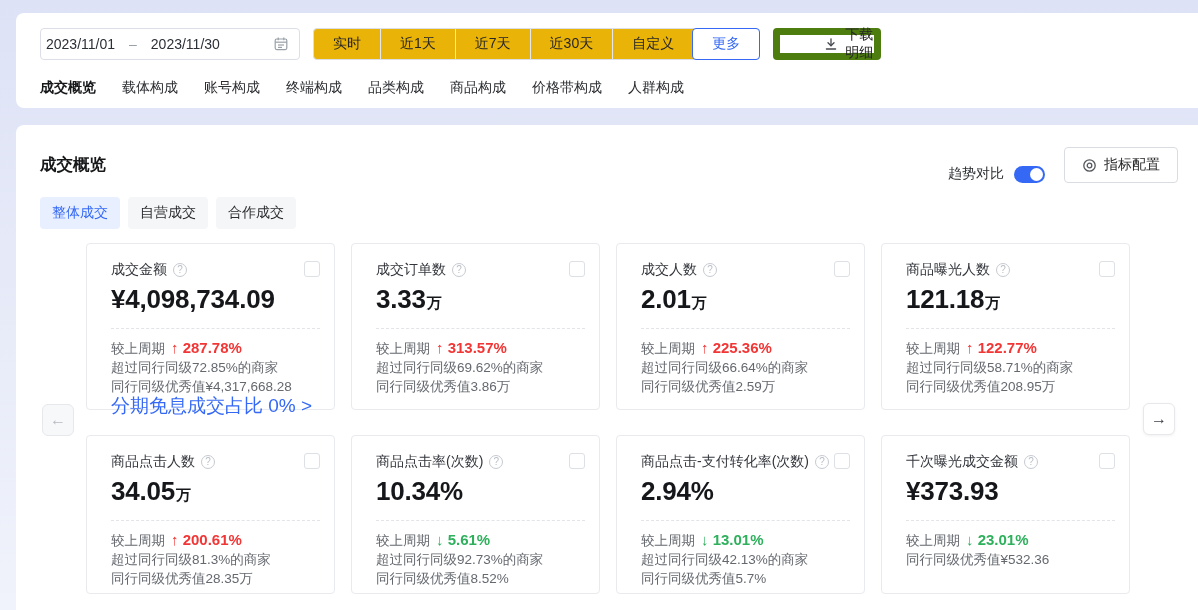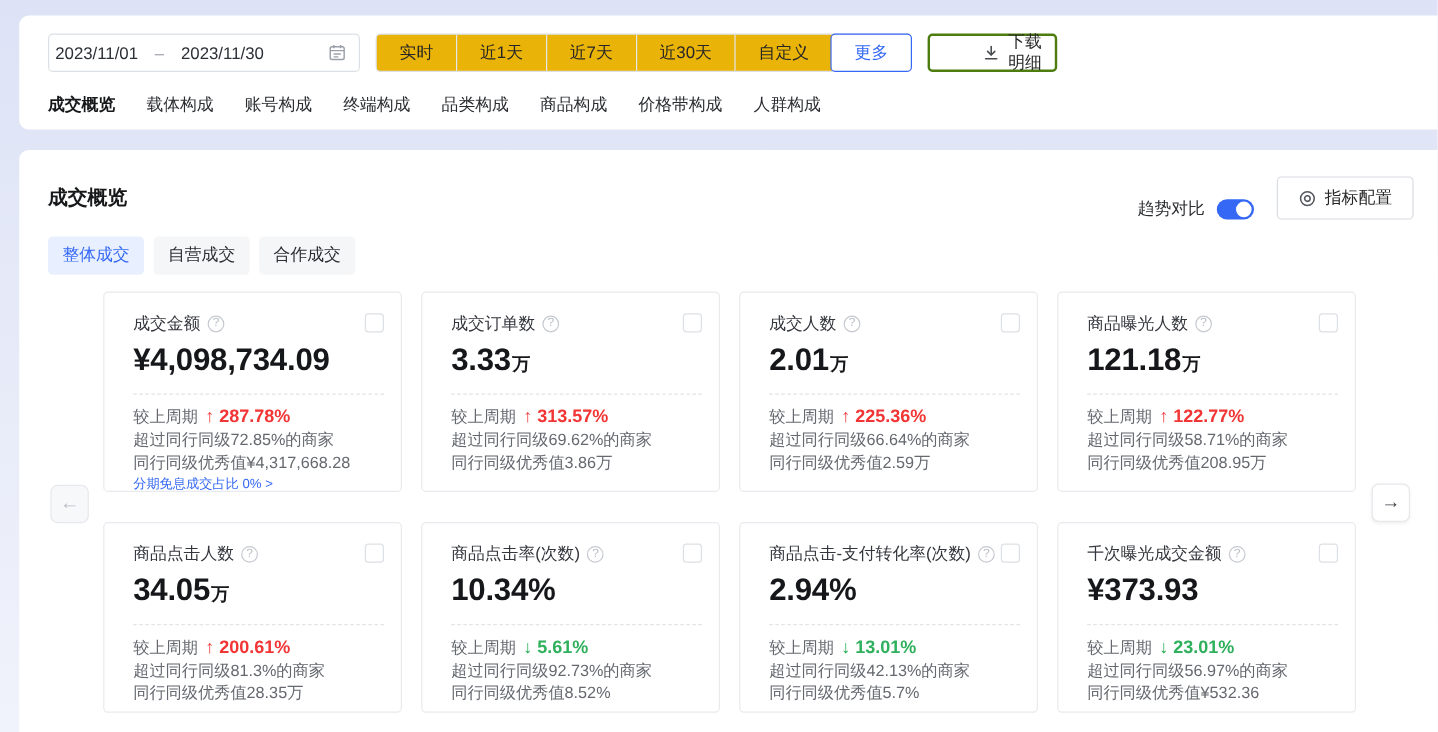--- a/index.html
+++ b/index.html
@@ -16,21 +16,21 @@
   .controls{ position:absolute; left:24px; top:15px; height:32px; display:flex; align-items:stretch; }
   .datepicker{ width:260px; border:1px solid #dcdfe6; border-radius:4px; background:#fff;
     display:flex; align-items:center; padding:0 10px 0 5px; font-size:14px; color:#2b2f36; cursor:pointer;}
   .datepicker .sep{ color:#9aa0a8; margin:0 14px; }
   .datepicker .cal{ margin-left:auto; display:flex; }
   .seggroup{ display:flex; margin-left:13px; border:1px solid #dcdfe6; border-radius:4px; background:#eab308; }
   .seg{ display:flex; align-items:center; padding:0 19px; font-size:14px; color:#262626;
     border-left:1px solid #e4e7ec; cursor:pointer; white-space:nowrap; }
   .seg:first-child{ border-left:none; }
   .seg.more{ border:1px solid #3468f5; border-radius:4px; margin:-1px; color:#3468f5; background:#fff; z-index:1; border-left:1px solid #3468f5; }
-  .dlbtn{ margin-left:13px; width:108px; border:2px solid #4d7c0f; border-radius:4px; background:#fff;
+  .dlbtn{ margin-left:13px; width:108px; border:7px solid #4d7c0f; border-radius:4px; background:#fff;
     display:flex; align-items:center; justify-content:center; gap:7px; font-size:14px; color:#262626; cursor:pointer;padding-left:44px;}
   .tabs{ position:absolute; left:24px; top:66px; display:flex; gap:26px; font-size:14px; }
   .tab{ color:#2b2d31; cursor:pointer; white-space:nowrap; }
   .tab.active{ color:#17181a; font-weight:700; }
   
   .panel{ position:absolute; left:16px; top:125px; right:0; bottom:0;
     background:#fff; border-radius:8px 0 0 0; }
   .panel-title{ position:absolute; left:24px; top:29px; font-size:16.5px; font-weight:700; color:#17181a;}
   .panel-right{ position:absolute; right:20px; top:22px; display:flex; align-items:flex-end; }
   .trend-label{ font-size:14px; color:#2b2d31; margin-right:10px; }
@@ -53,21 +53,21 @@
     font-size:10px; line-height:12px; text-align:center; margin-left:6px; flex:0 0 auto; cursor:pointer;}
   .cbox{ position:absolute; right:14px; top:17px; width:16px; height:16px;
     border:1px solid #dde0e4; border-radius:3px; background:#fff; cursor:pointer;}
   .cvalue{ margin-top:5px; font-size:26px; font-weight:700; color:#16171a; letter-spacing:-0.2px;}
   .cvalue .unit{ font-size:15px; margin-left:1px; }
   .cdivider{ border-top:1px dashed #e2e4e8; margin:13px 0 9px 0; }
   .cline{ font-size:13.5px; line-height:19px; color:#65696f; white-space:nowrap; }
   .chg{ font-size:15px; font-weight:600; margin-left:6px; }
   .chg.up{ color:#f23535; }
   .chg.down{ color:#2eb05c; }
-  .clink{ font-size:11px; line-height:19px; color:#3468f5; cursor:pointer; white-space:nowrap;}
+  .clink{ font-size:19px; line-height:19px; color:#3468f5; cursor:pointer; white-space:nowrap;}
   
   .navbtn{ position:absolute; width:32px; height:32px; border-radius:6px; border:1px solid #e6e8eb;
     display:flex; align-items:center; justify-content:center; font-size:16px; cursor:pointer; }
   .nav-left{ left:26px; top:279px; background:#f7f8fa; color:#b6bac1; }
   .nav-right{ right:23px; top:278px; background:#fff; color:#3b3f45; box-shadow:0 1px 3px rgba(0,0,0,.06); }
   svg{ display:block; }
 </style>
 </head>
 <body>
 
@@ -240,21 +240,20 @@
 
     <div class="card">
       <div class="card-top">
         <span class="ctitle">千次曝光成交金额</span>
         <span class="qicon">?</span>
       </div>
       <span class="cbox"></span>
       <div class="cvalue"><span>¥373.93</span><span class="unit"></span></div>
       <div class="cdivider"></div>
       <div class="cline"><span>较上周期</span><span class="chg down">↓ 23.01%</span></div>
-      <div class="cline">超过同行同级56.97%的商家</div>
       <div class="cline">同行同级优秀值¥532.36</div>
     </div>
 
   </div>
 
   <div class="navbtn nav-left">
       <span>←</span>
     </div>
   <div class="navbtn nav-right">
       <span>→</span>

